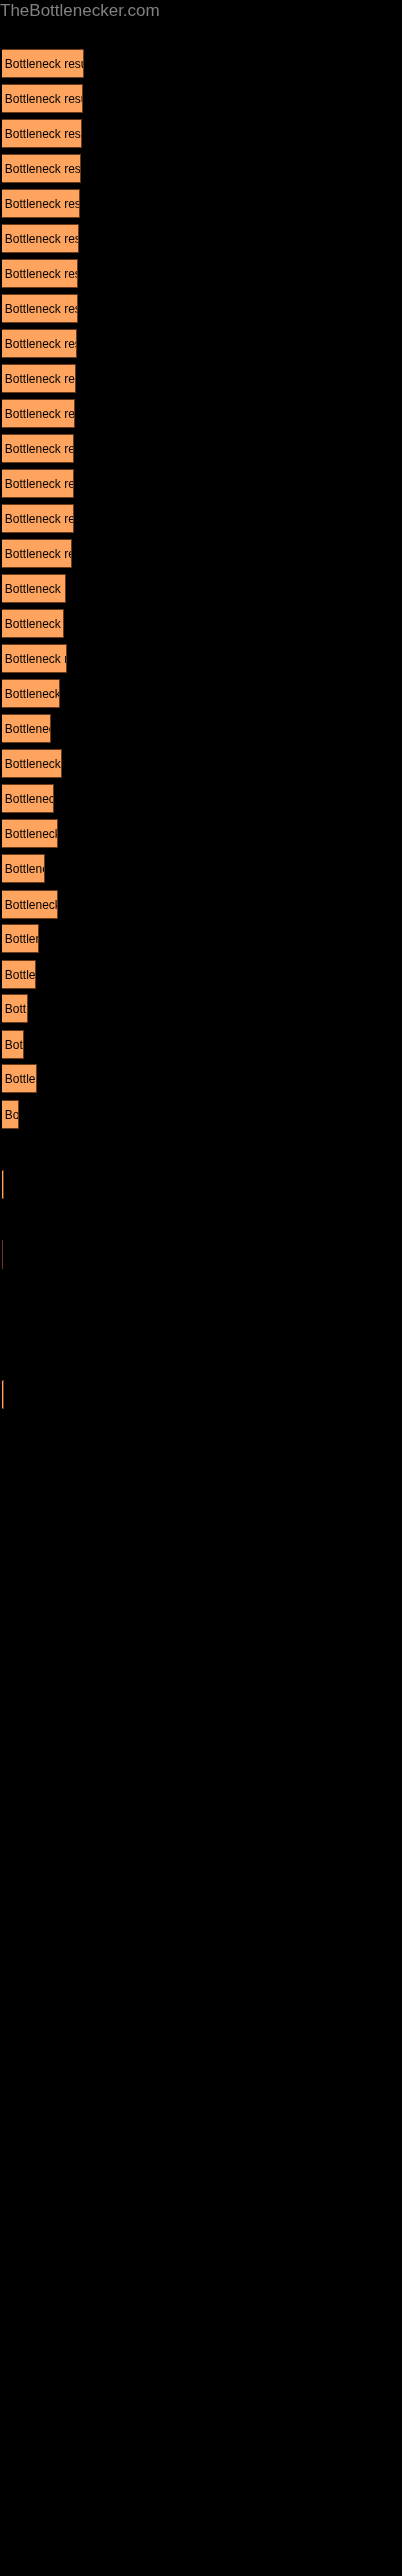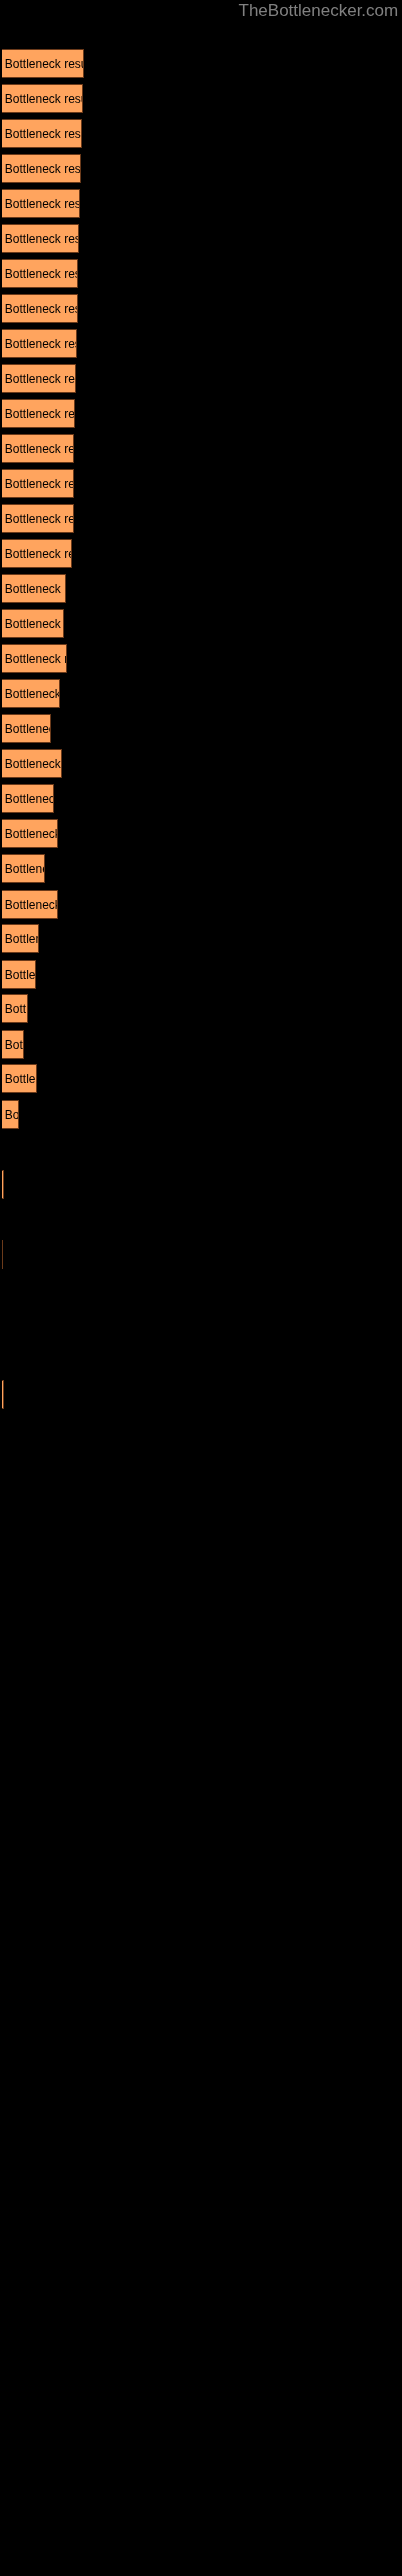--- a/index.html
+++ b/index.html
@@ -4,21 +4,21 @@
 <title>TheBottlenecker.com</title>
 <style>
   html,body{margin:0;padding:0;background:#000;}
   body{
     width:403px;height:2576px;position:relative;overflow:hidden;
     font-family:"Liberation Sans",sans-serif;
     background:#000000;
   }
   #site-title{
     position:absolute;top:0;left:0;width:403px;
-    text-align:right;
+    text-align:left;
     padding-right:4.8px;
     box-sizing:border-box;
     color:#808080;
     font-size:17px;
     line-height:21px;
     letter-spacing:0px;
     white-space:nowrap;
     font-family:"Liberation Sans",sans-serif;
   }
   #chart{

